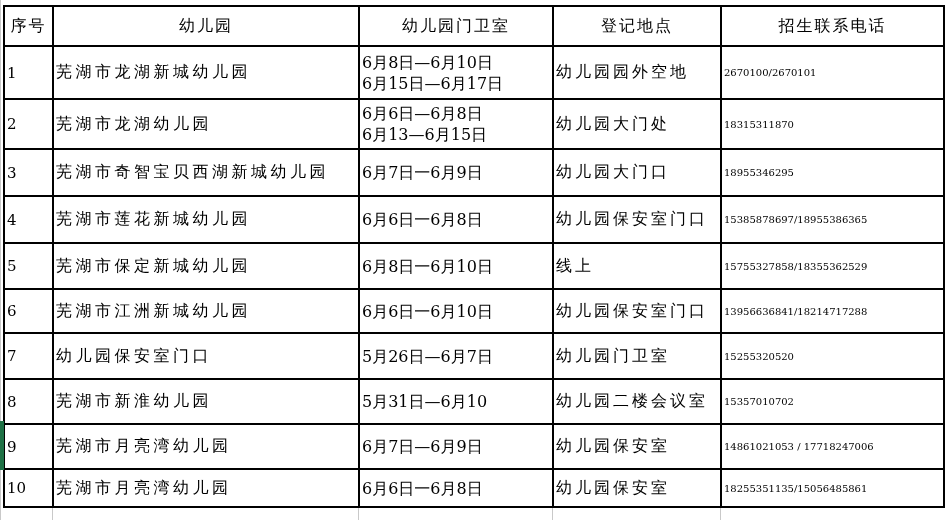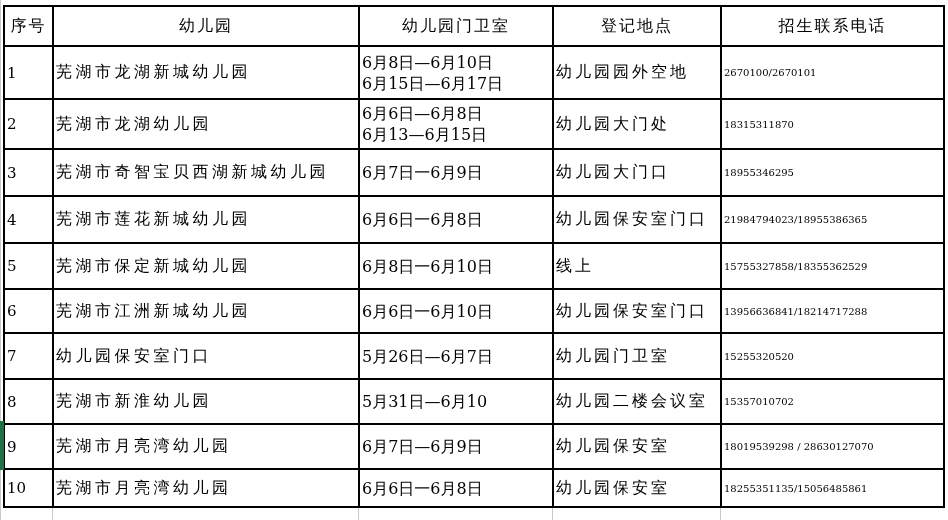--- a/index.html
+++ b/index.html
@@ -101,21 +101,21 @@
           <td class="c-name">芜湖市奇智宝贝西湖新城幼儿园</td>
           <td class="c-time">6月7日一6月9日</td>
           <td class="c-loc">幼儿园大门口</td>
           <td class="c-phone">18955346295</td>
         </tr>
         <tr>
           <td class="c-index">4</td>
           <td class="c-name">芜湖市莲花新城幼儿园</td>
           <td class="c-time">6月6日一6月8日</td>
           <td class="c-loc">幼儿园保安室门口</td>
-          <td class="c-phone">21984794023/18955386365</td>
+          <td class="c-phone">15385878697/18955386365</td>
         </tr>
         <tr>
           <td class="c-index">5</td>
           <td class="c-name">芜湖市保定新城幼儿园</td>
           <td class="c-time">6月8日一6月10日</td>
           <td class="c-loc">线上</td>
           <td class="c-phone">15755327858/18355362529</td>
         </tr>
         <tr>
           <td class="c-index">6</td>
@@ -136,21 +136,21 @@
           <td class="c-name">芜湖市新淮幼儿园</td>
           <td class="c-time">5月31日—6月10</td>
           <td class="c-loc">幼儿园二楼会议室</td>
           <td class="c-phone">15357010702</td>
         </tr>
         <tr>
           <td class="c-index">9</td>
           <td class="c-name">芜湖市月亮湾幼儿园</td>
           <td class="c-time">6月7日—6月9日</td>
           <td class="c-loc">幼儿园保安室</td>
-          <td class="c-phone">18019539298 / 28630127070</td>
+          <td class="c-phone">14861021053 / 17718247006</td>
         </tr>
         <tr>
           <td class="c-index">10</td>
           <td class="c-name">芜湖市月亮湾幼儿园</td>
           <td class="c-time">6月6日一6月8日</td>
           <td class="c-loc">幼儿园保安室</td>
           <td class="c-phone">18255351135/15056485861</td>
         </tr>
       </tbody>
   </table>

